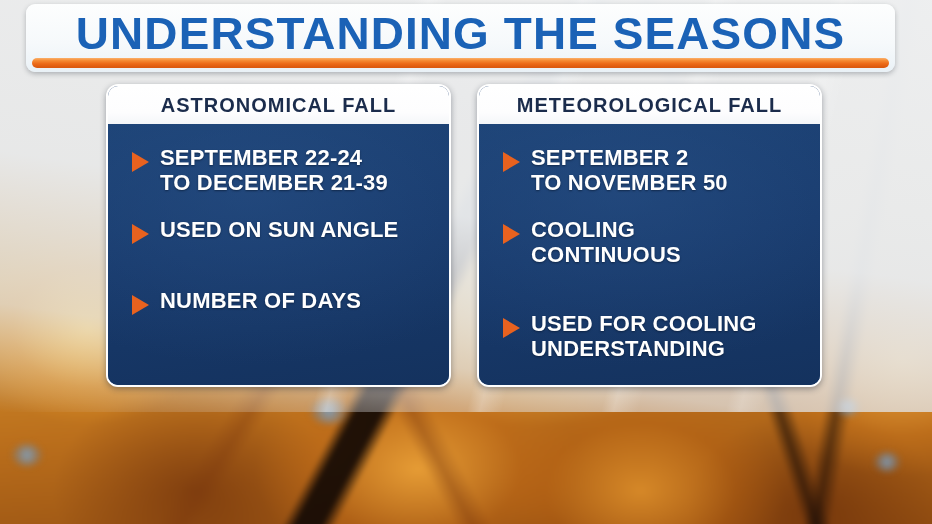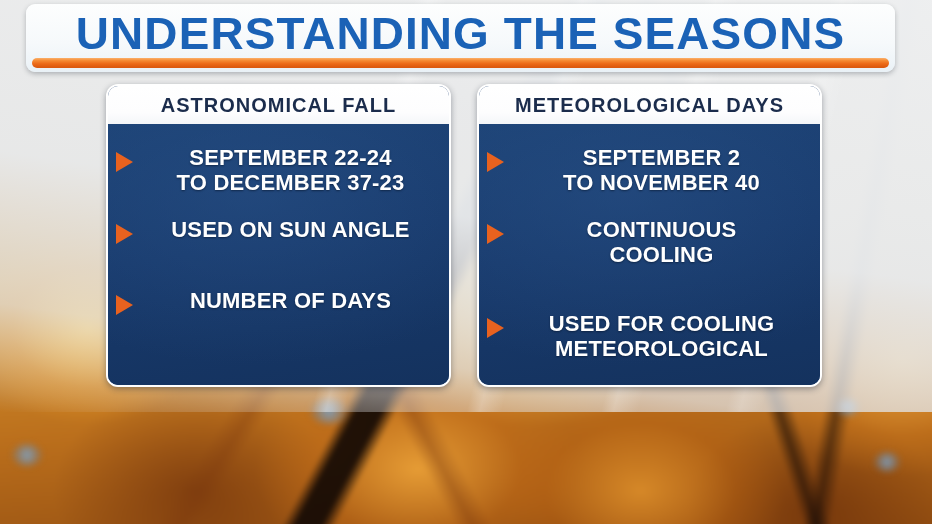--- a/index.html
+++ b/index.html
@@ -142,25 +142,24 @@
     font-size: 20px;
     font-weight: bold;
     letter-spacing: 1.0px;
     display: flex;
     align-items: center;
     justify-content: center;
     white-space: nowrap;
   }
   .panel-body {
     flex: 1 1 auto;
-    padding: 21px 12px 10px 8px;
+    padding: 21px 12px 10px 24px;
     background:
       radial-gradient(ellipse 420px 240px at 42% 26%, rgba(40,80,134,.55) 0%, rgba(23,58,109,0) 72%),
       linear-gradient(172deg, #1c4275 0%, #183a6c 46%, #14325e 100%);
-    text-align: center;
   }
   .bullet {
     display: flex;
     align-items: flex-start;
     margin-bottom: 22px;
   }
   .bullet:last-child { margin-bottom: 0; margin-top: 44px; }
   .bullet-marker {
     flex: 0 0 auto;
     width: 0; height: 0;
@@ -205,21 +204,21 @@
   <div class="panels">
 
     <div class="panel">
       <div class="panel-header">ASTRONOMICAL FALL</div>
       <div class="panel-body">
 
         <div class="bullet">
           <span class="bullet-marker"></span>
           <div class="bullet-lines">
             <div class="bullet-line">SEPTEMBER 22-24</div>
-            <div class="bullet-line">TO DECEMBER 37-23</div>
+            <div class="bullet-line">TO DECEMBER 21-39</div>
           </div>
         </div>
 
         <div class="bullet">
           <span class="bullet-marker"></span>
           <div class="bullet-lines">
             <div class="bullet-line">USED ON SUN ANGLE</div>
           </div>
         </div>
 
@@ -227,44 +226,44 @@
           <span class="bullet-marker"></span>
           <div class="bullet-lines">
             <div class="bullet-line">NUMBER OF DAYS</div>
           </div>
         </div>
 
       </div>
     </div>
 
     <div class="panel">
-      <div class="panel-header">METEOROLOGICAL DAYS</div>
+      <div class="panel-header">METEOROLOGICAL FALL</div>
       <div class="panel-body">
 
         <div class="bullet">
           <span class="bullet-marker"></span>
           <div class="bullet-lines">
             <div class="bullet-line">SEPTEMBER 2</div>
-            <div class="bullet-line">TO NOVEMBER 40</div>
-          </div>
-        </div>
-
-        <div class="bullet">
-          <span class="bullet-marker"></span>
-          <div class="bullet-lines">
+            <div class="bullet-line">TO NOVEMBER 50</div>
+          </div>
+        </div>
+
+        <div class="bullet">
+          <span class="bullet-marker"></span>
+          <div class="bullet-lines">
+            <div class="bullet-line">COOLING</div>
             <div class="bullet-line">CONTINUOUS</div>
-            <div class="bullet-line">COOLING</div>
           </div>
         </div>
 
         <div class="bullet">
           <span class="bullet-marker"></span>
           <div class="bullet-lines">
             <div class="bullet-line">USED FOR COOLING</div>
-            <div class="bullet-line">METEOROLOGICAL</div>
+            <div class="bullet-line">UNDERSTANDING</div>
           </div>
         </div>
 
       </div>
     </div>
 
   </div>
 </div>
 
 </body></html>

